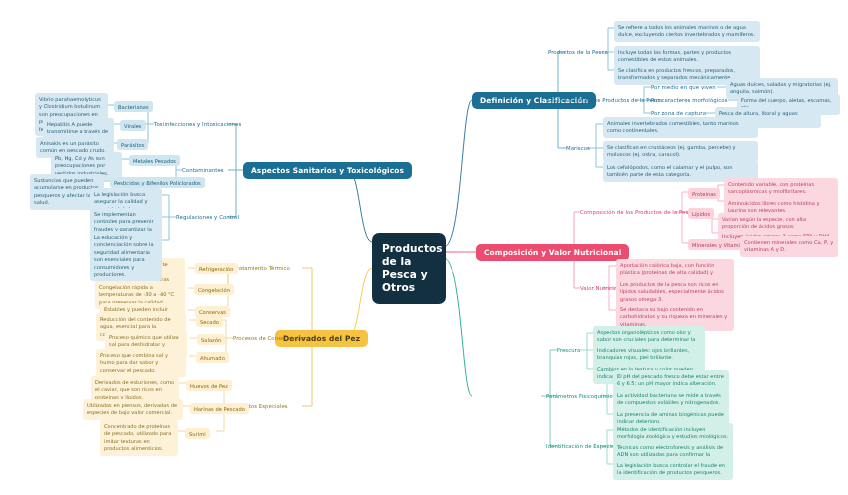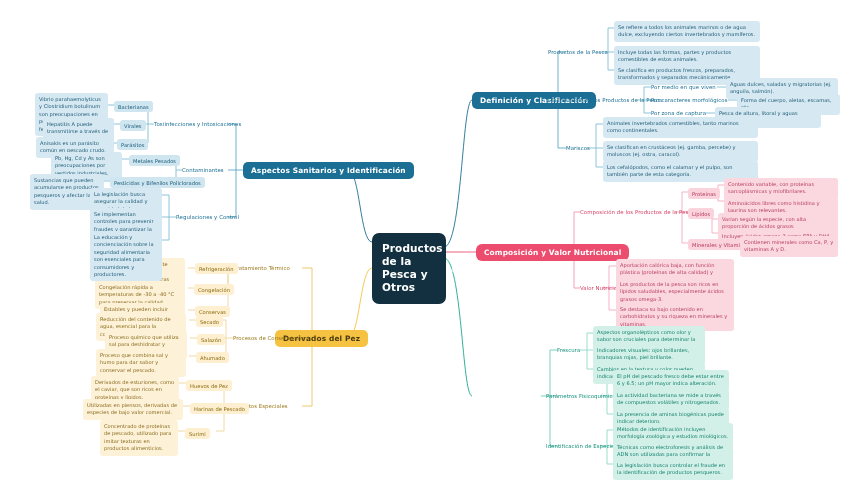--- a/index.html
+++ b/index.html
@@ -251,21 +251,21 @@
   <div class="node lvl2 blue" style="left:651px;top:97px;">Por caracteres morfológicos</div>
   <div class="node note blue" style="left:737px;top:94px;width:103px;">Forma del cuerpo, aletas, escamas, etc.</div>
   <div class="node lvl2 blue" style="left:651px;top:110px;">Por zona de captura</div>
   <div class="node note blue" style="left:715px;top:107px;width:106px;">Pesca de altura, litoral y aguas interiores.</div>
 
   <div class="node lvl2 blue" style="left:566px;top:145px;">Mariscos</div>
   <div class="node note blue" style="left:603px;top:117px;width:155px;">Animales invertebrados comestibles, tanto marinos como continentales.</div>
   <div class="node note blue" style="left:603px;top:141px;width:155px;">Se clasifican en crustáceos (ej. gamba, percebe) y moluscos (ej. ostra, caracol).</div>
   <div class="node note blue" style="left:603px;top:161px;width:155px;">Los cefalópodos, como el calamar y el pulpo, son también parte de esta categoría.</div>
 
-  <div class="node pill pink" style="left:476px;top:244px;border-radius:6px;">Composición y Valor Nutricional</div>
+  <div class="node pill pink" style="left:476px;top:244px;">Composición y Valor Nutricional</div>
 
   <div class="node lvl2 pink" style="left:580px;top:209px;">Composición de los Productos de la Pesca</div>
 
   <div class="node chip pink" style="left:688px;top:188px;">Proteínas</div>
   <div class="node note pink" style="left:724px;top:178px;width:114px;">Contenido variable, con proteínas sarcoplásmicas y miofibrilares.</div>
   <div class="node note pink" style="left:724px;top:197px;width:114px;">Aminoácidos libres como histidina y taurina son relevantes.</div>
 
   <div class="node chip pink" style="left:688px;top:208px;">Lípidos</div>
   <div class="node note pink" style="left:718px;top:213px;width:120px;">Varían según la especie, con alta proporción de ácidos grasos poliinsaturados.</div>
   <div class="node note pink" style="left:718px;top:230px;width:120px;">Incluyen ácidos omega-3 como EPA y DHA.</div>
@@ -313,21 +313,21 @@
   <div class="node note orange" style="left:96px;top:349px;width:90px;">Proceso que combina sal y humo para dar sabor y conservar el pescado.</div>
 
   <div class="node lvl2 orange" style="left:230px;top:403px;">Productos Especiales</div>
   <div class="node chip orange" style="left:186px;top:380px;">Huevos de Pez</div>
   <div class="node note orange" style="left:91px;top:376px;width:88px;">Derivados de esturiones, como el caviar, que son ricos en proteínas y lípidos.</div>
   <div class="node chip orange" style="left:190px;top:403px;">Harinas de Pescado</div>
   <div class="node note orange" style="left:83px;top:399px;width:100px;">Utilizadas en piensos, derivadas de especies de bajo valor comercial.</div>
   <div class="node chip orange" style="left:185px;top:428px;">Surimi</div>
   <div class="node note orange" style="left:100px;top:420px;width:78px;">Concentrado de proteínas de pescado, utilizado para imitar texturas en productos alimenticios.</div>
 
-  <div class="node pill darkblue" style="left:243px;top:162px;">Aspectos Sanitarios y Identificación</div>
+  <div class="node pill darkblue" style="left:243px;top:162px;">Aspectos Sanitarios y Toxicológicos</div>
 
   <div class="node lvl2 blue" style="left:154px;top:121px;">Toxiinfecciones y Intoxicaciones</div>
   <div class="node chip blue" style="left:114px;top:101px;">Bacterianas</div>
   <div class="node note blue" style="left:35px;top:93px;width:73px;">Vibrio parahaemolyticus y Clostridium botulinum son preocupaciones en pescado crudo o fermentado.</div>
   <div class="node chip blue" style="left:120px;top:120px;">Virales</div>
   <div class="node note blue" style="left:43px;top:118px;width:71px;">Hepatitis A puede transmitirse a través de moluscos contaminados.</div>
   <div class="node chip blue" style="left:117px;top:139px;">Parásitos</div>
   <div class="node note blue" style="left:36px;top:137px;width:75px;">Anisakis es un parásito común en pescado crudo.</div>
 
   <div class="node lvl2 blue" style="left:182px;top:167px;">Contaminantes</div>

